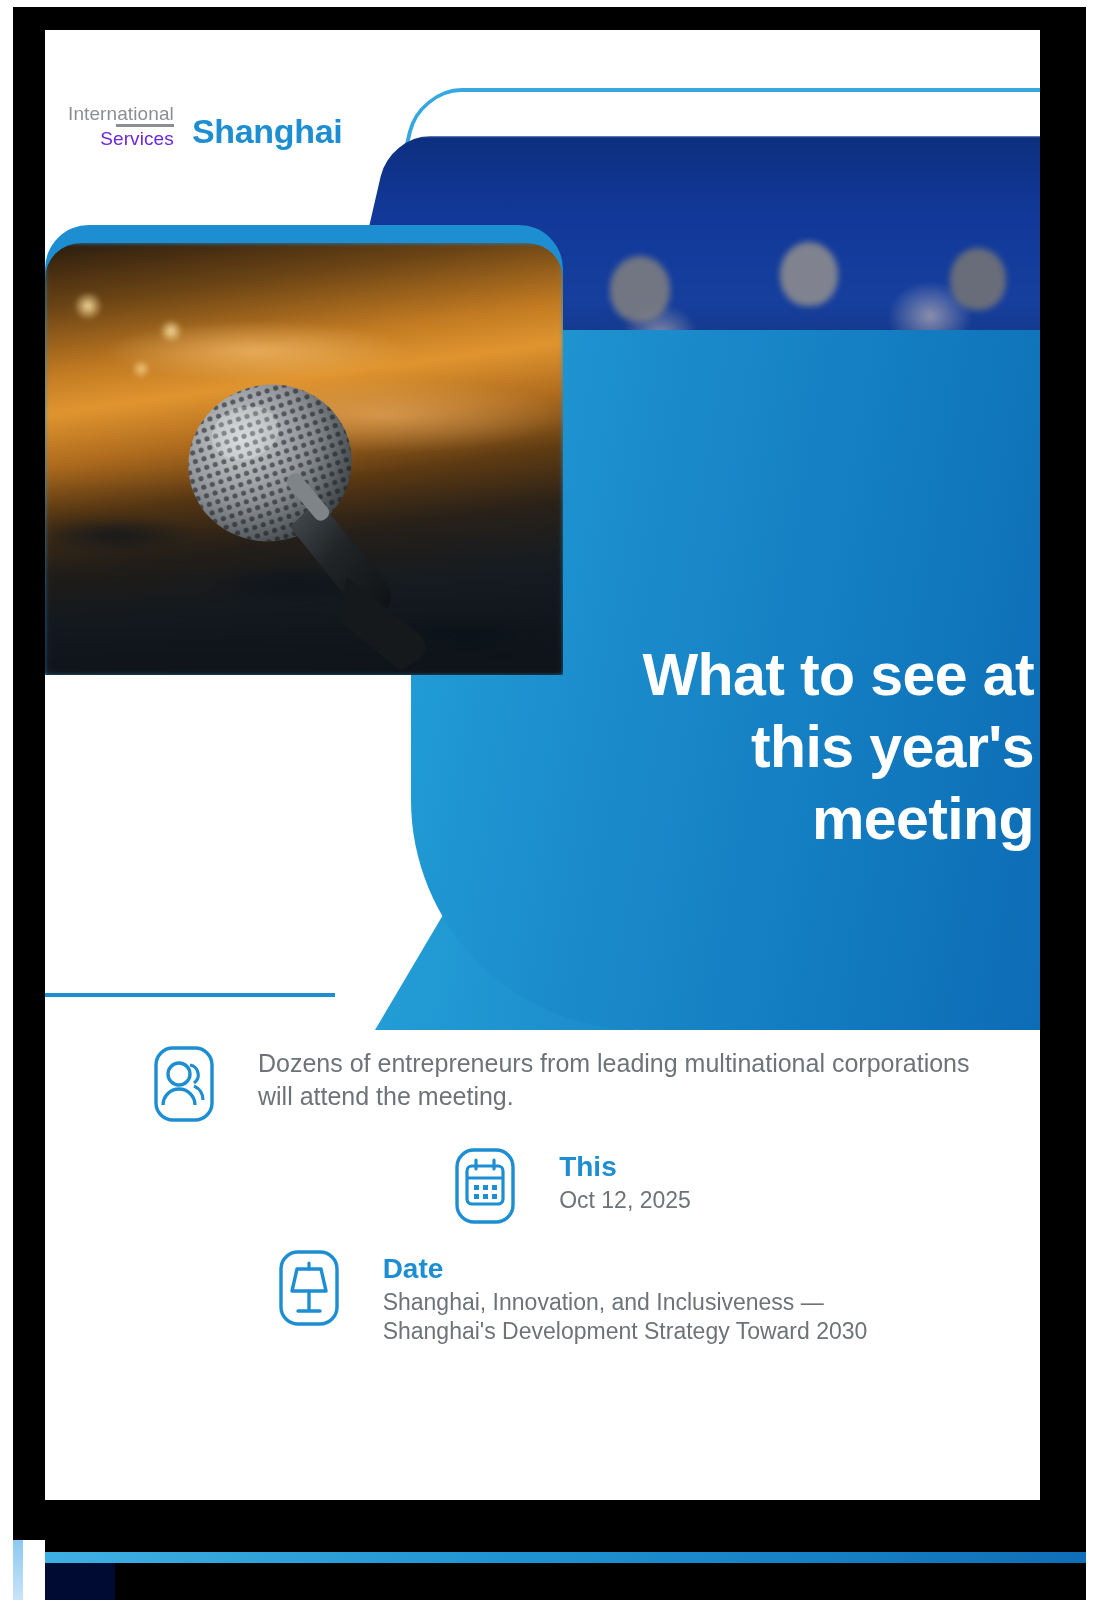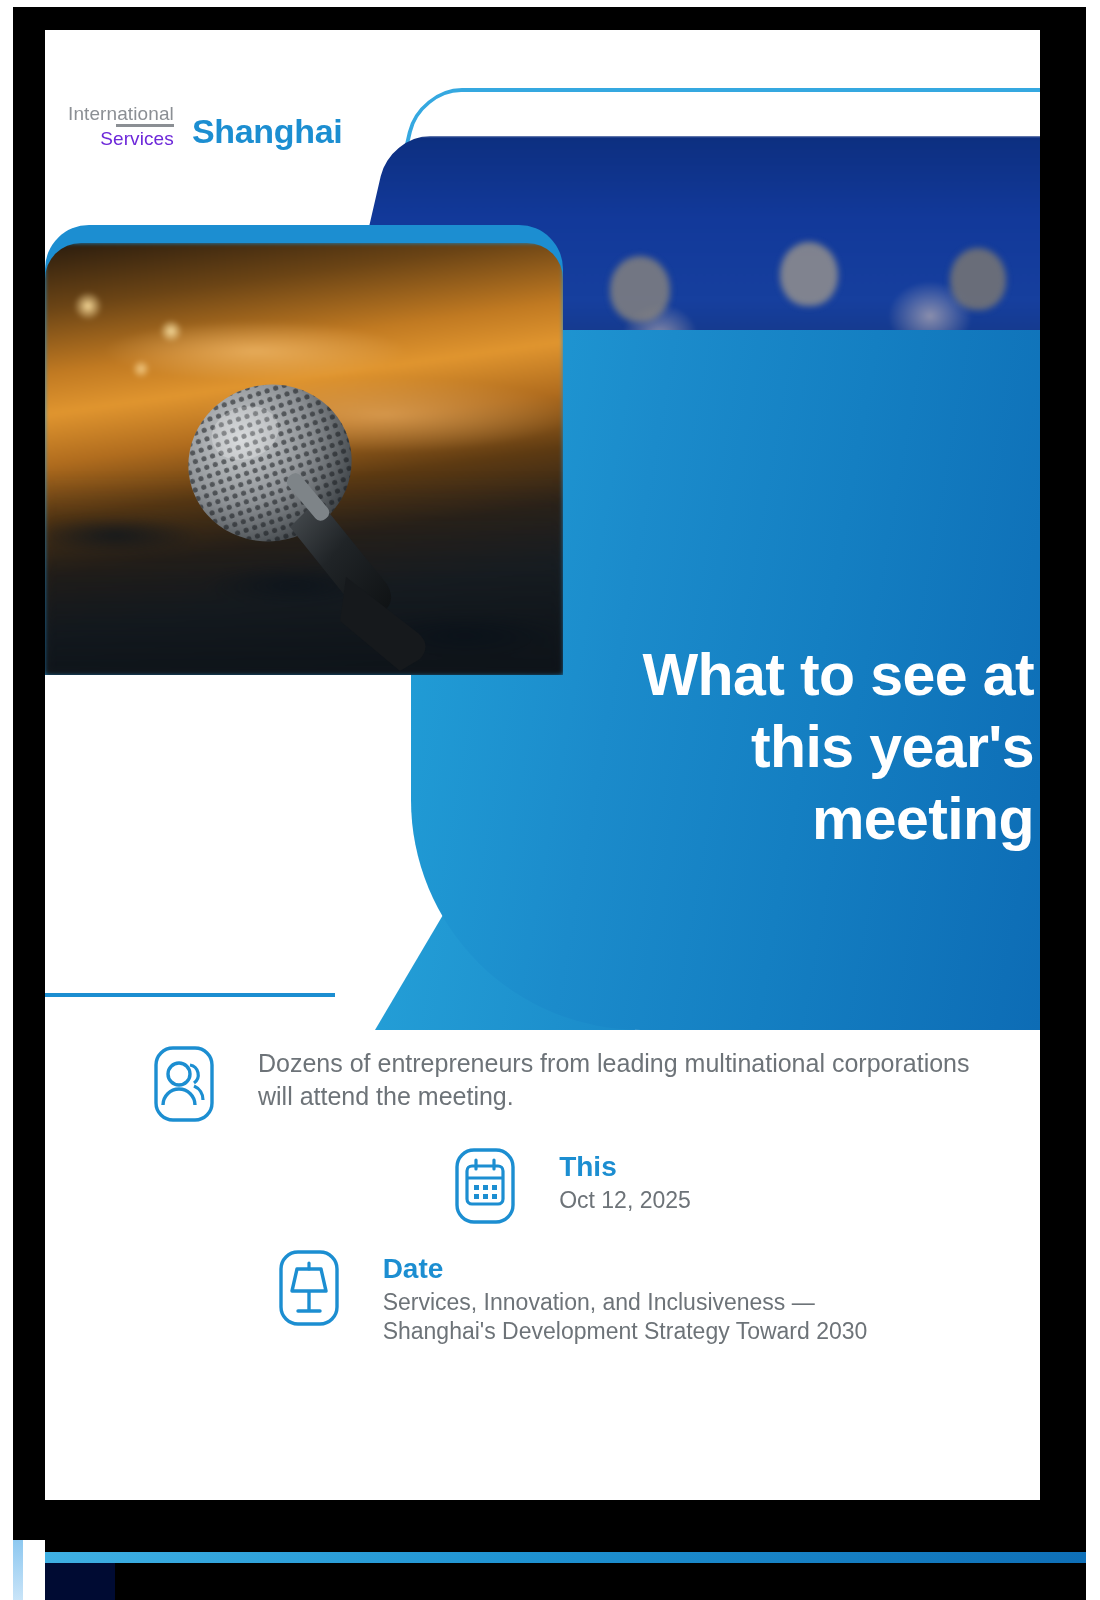--- a/index.html
+++ b/index.html
@@ -269,21 +269,21 @@
           <svg width="78" height="78" viewBox="0 0 78 78">
             <rect x="4" y="3" width="56" height="72" rx="17" ry="17" fill="none" stroke="#1c8ed1" stroke-width="3.4"></rect>
             <path d="M20 20 L44 20 L49 42 L15 42 Z" fill="none" stroke="#1c8ed1" stroke-width="3.4" stroke-linejoin="round"></path>
             <line x1="32" y1="42" x2="32" y2="62" stroke="#1c8ed1" stroke-width="3.4"></line>
             <line x1="21" y1="62" x2="43" y2="62" stroke="#1c8ed1" stroke-width="3.4" stroke-linecap="round"></line>
             <line x1="32" y1="14" x2="32" y2="20" stroke="#1c8ed1" stroke-width="3.2" stroke-linecap="round"></line>
           </svg>
         </div>
         <div class="bullet-body">
           <div class="bullet-title">Date</div>
-          <div class="bullet-sub">Services, Innovation, and Inclusiveness —</div>
+          <div class="bullet-sub">Shanghai, Innovation, and Inclusiveness —</div>
           <div class="bullet-sub">Shanghai's Development Strategy Toward 2030</div>
         </div>
       </div>
 
     </div>
   </div>
 
   <div class="bottom-bar"></div>
   <div class="bottom-white"></div>
   <div class="bottom-navy"></div>

